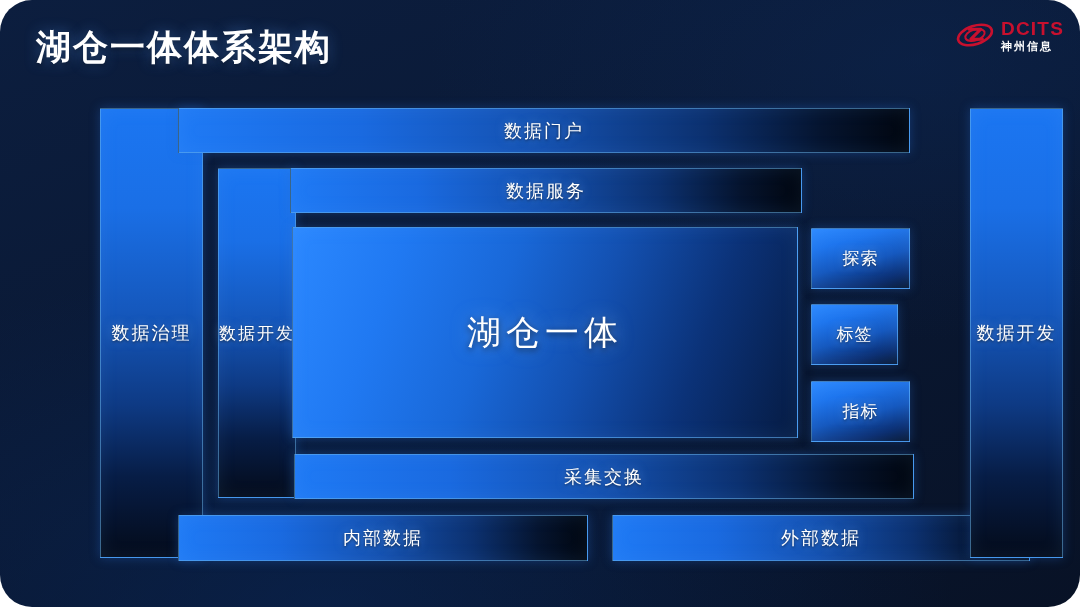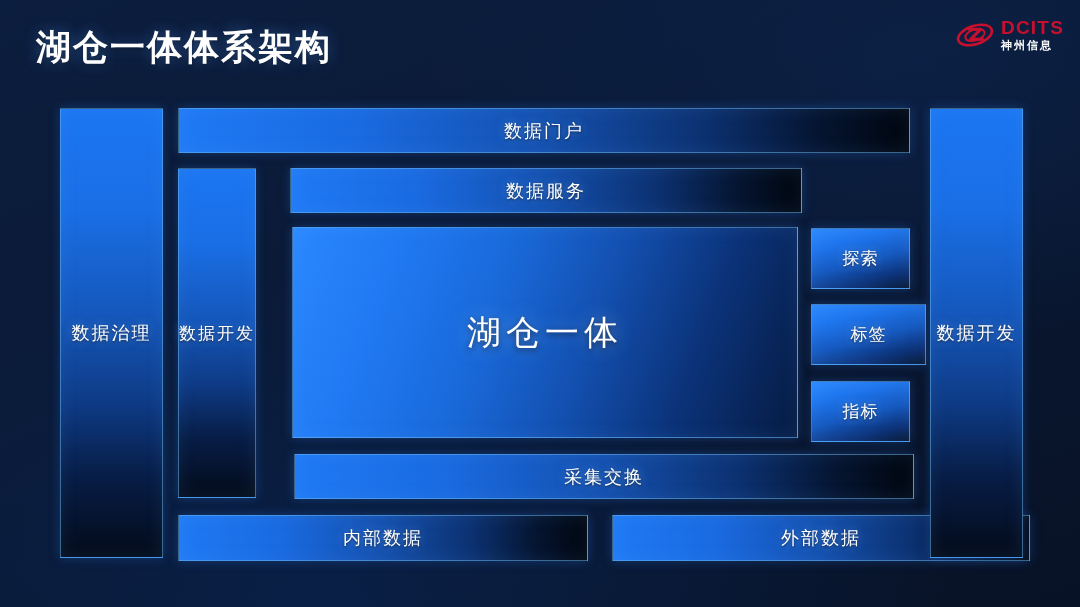--- a/index.html
+++ b/index.html
@@ -9,39 +9,40 @@
     font-family: "Liberation Sans", "DejaVu Sans", sans-serif;
   }
   #slide {
     position: relative;
     width: 1080px; height: 607px;
     background:
       radial-gradient(ellipse 900px 500px at 30% 100%, rgba(10,40,90,0.55) 0%, rgba(9,22,50,0) 70%),
       radial-gradient(ellipse 700px 400px at 85% 10%, rgba(13,40,85,0.45) 0%, rgba(9,22,50,0) 70%),
       linear-gradient(160deg, #0c1e3f 0%, #0a1935 45%, #081226 100%);
     overflow: hidden;
+    border-radius: 32px;
   }
 
   
   #page-title {
     position: absolute;
     left: 36px; top: 24px;
     font-size: 35px;
     font-weight: bold;
     color: #ffffff;
     letter-spacing: 2px;
     text-shadow: 0 0 14px rgba(90,160,255,0.45), 0 2px 5px rgba(0,0,0,0.6);
     white-space: nowrap;
   }
 
   #logo {
     position: absolute;
     right: 16px; top: 18px;
     display: flex;
-    align-items: flex-start;
+    align-items: center;
     gap: 6px;
   }
   #logo .mark { width: 40px; height: 34px; display: block; }
   #logo .wordmark { display: flex; flex-direction: column; line-height: 1; }
   #logo .brand-en {
     font-size: 19px; font-weight: bold; color: #c8102e;
     letter-spacing: 1.2px;
   }
   #logo .brand-cn {
     font-size: 11px; color: #ffffff; letter-spacing: 2px;
@@ -67,21 +68,21 @@
   .col-vert {
     background: linear-gradient(180deg,
       #1b76f2 0%,
       #1a6fe6 22%,
       #1558bd 45%,
       #0e3a84 65%,
       #071f४a 80%,
       #040c1c 100%);
   }
   
-  .col-vert { background: linear-gradient(180deg, #1b76f2 0%, #1a6fe6 22%, #1558bd 45%, #0e3a84 66%, #071d46 82%, #040b1a 100%); }
+  .col-vert { background: linear-gradient(180deg, #1b76f2 0%, #1a6fe6 22%, #1558bd 45%, #0e3a84 66%, #071d46 82%, #040b1a 100%); margin-left: 40px; }
 
   
   .bar-horiz {
     background: linear-gradient(90deg,
       #1f7af5 0%,
       #1a6ae0 25%,
       #1450ae 50%,
       #0c3170 72%,
       #05142f 88%,
       #01060f 100%);
@@ -122,21 +123,21 @@
   .label-md { font-size: 17px; letter-spacing: 2px; }
   .label-hero { font-size: 34px; letter-spacing: 5px; text-shadow: 0 0 18px rgba(150,200,255,0.6), 0 2px 6px rgba(0,0,0,0.7); }
 
   
   #p-governance   { left: 60px;  top: 108px; width: 103px; height: 450px; }
   #p-portal       { left: 178px; top: 108px; width: 732px; height: 45px;  }
   #p-develop      { left: 178px; top: 168px; width: 78px;  height: 330px; }
   #p-service      { left: 290px; top: 168px; width: 512px; height: 45px;  }
   #p-lakehouse    { left: 292px; top: 227px; width: 506px; height: 211px; }
   #p-explore      { left: 811px; top: 228px; width: 99px;  height: 61px;  }
-  #p-tag          { left: 811px; top: 304px; width: 115px;  height: 61px;  }
+  #p-tag          { left: 811px; top: 304px; width: 87px;  height: 61px;  }
   #p-metric       { left: 811px; top: 381px; width: 99px;  height: 61px;  }
   #p-collect      { left: 294px; top: 454px; width: 620px; height: 45px;  }
   #p-internal     { left: 178px; top: 515px; width: 410px; height: 46px;  }
   #p-external     { left: 612px; top: 515px; width: 418px; height: 46px;  }
   #p-ops          { left: 930px; top: 108px; width: 93px;  height: 450px; }
 </style>
 </head>
 <body>
 
 <div id="slide">

